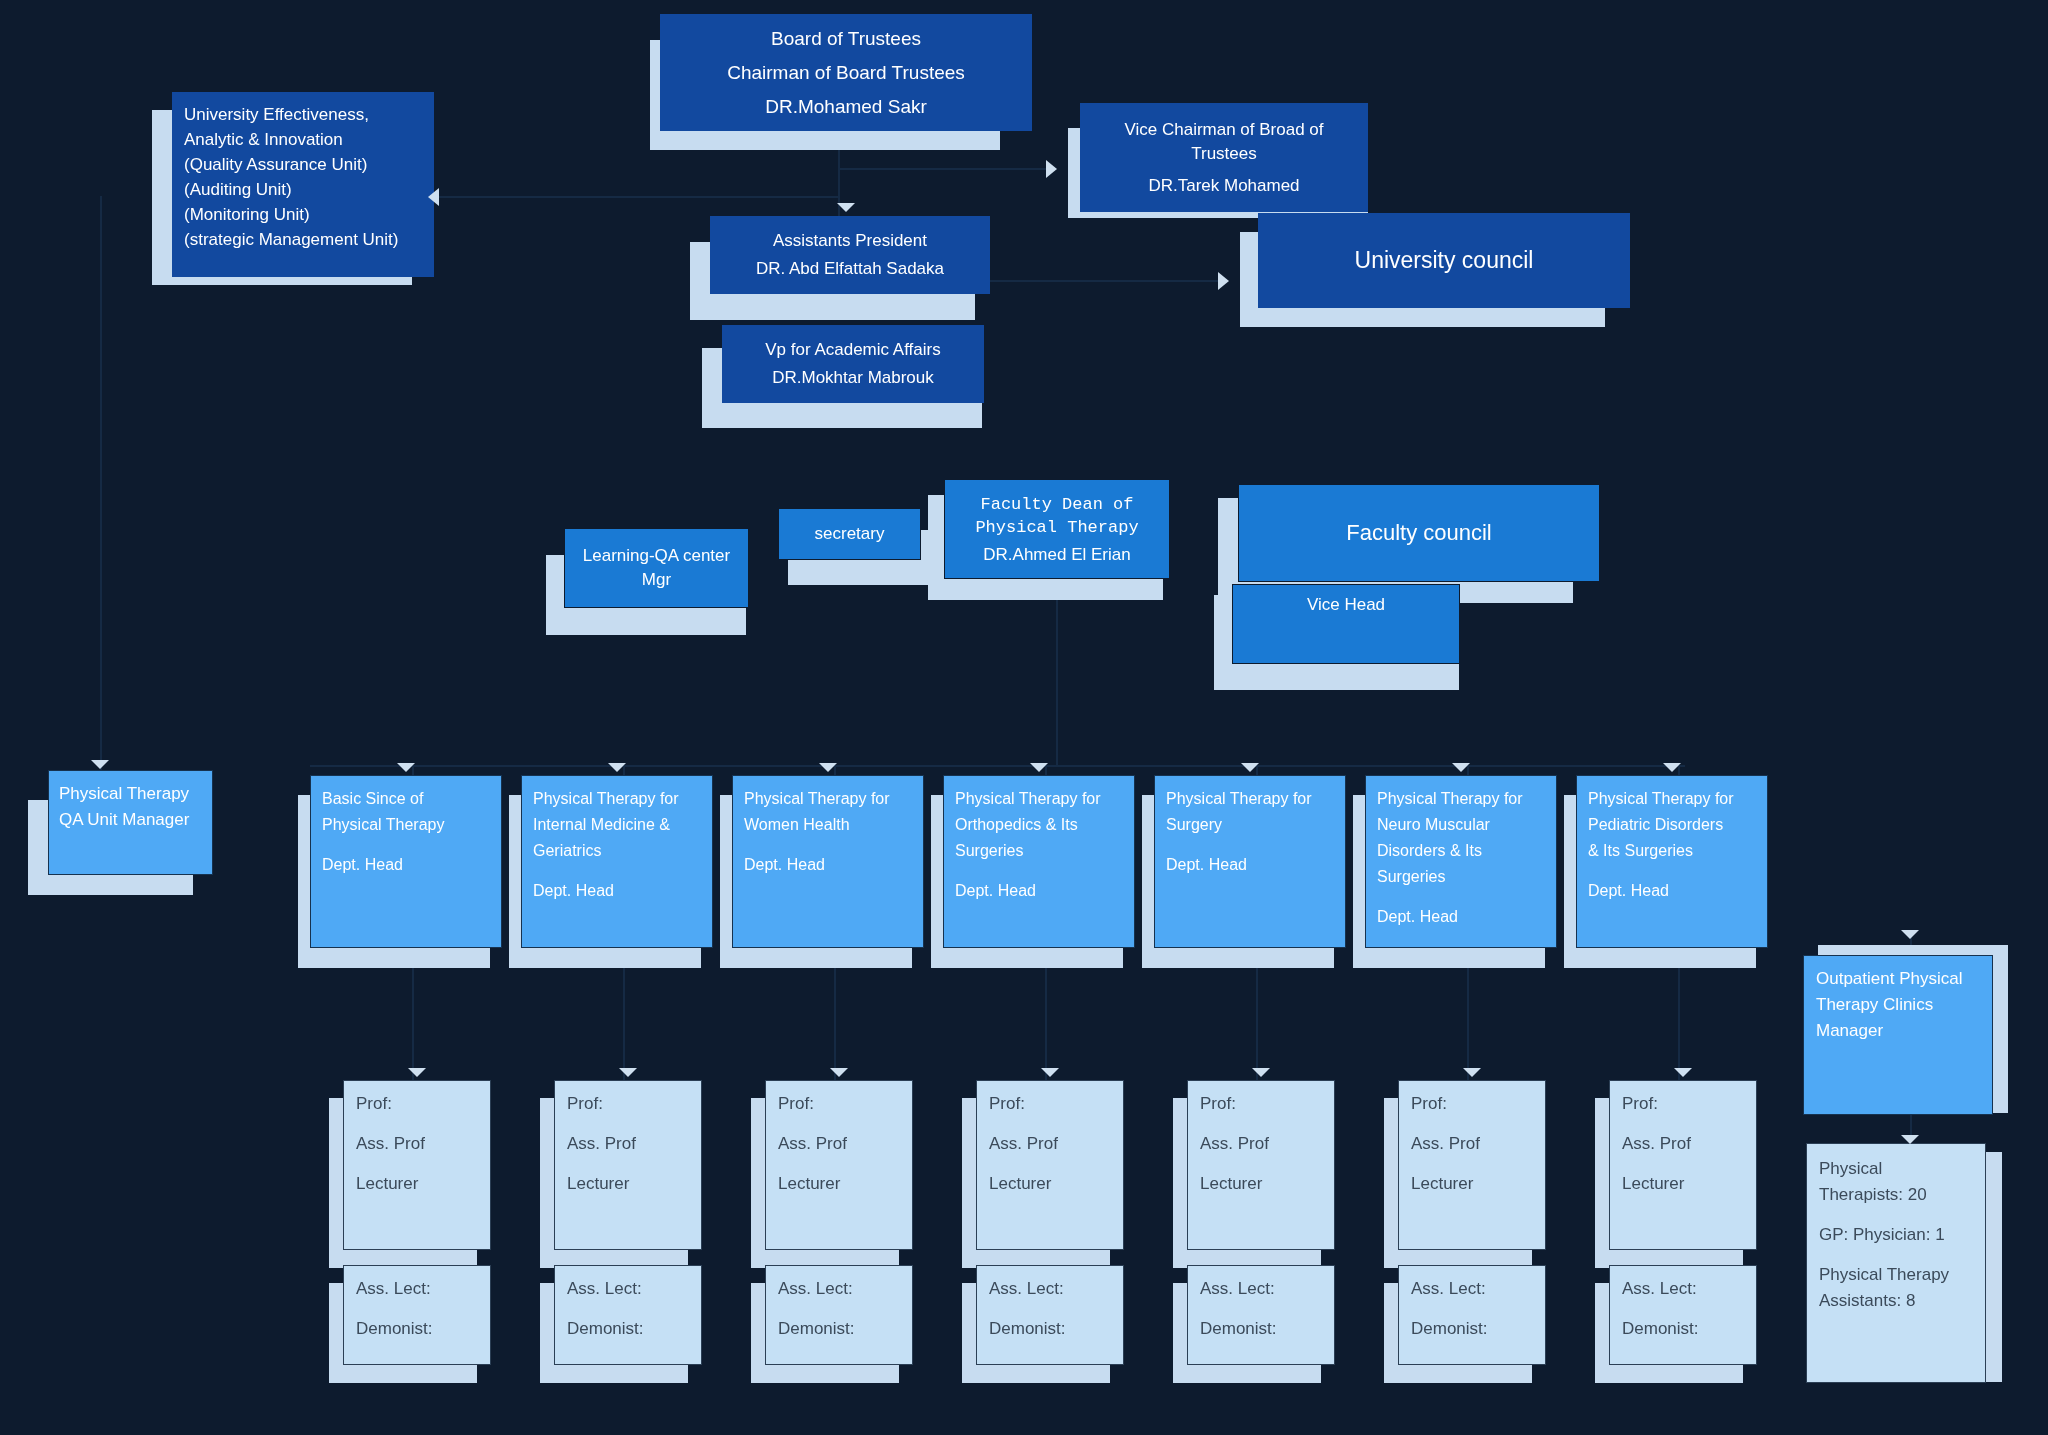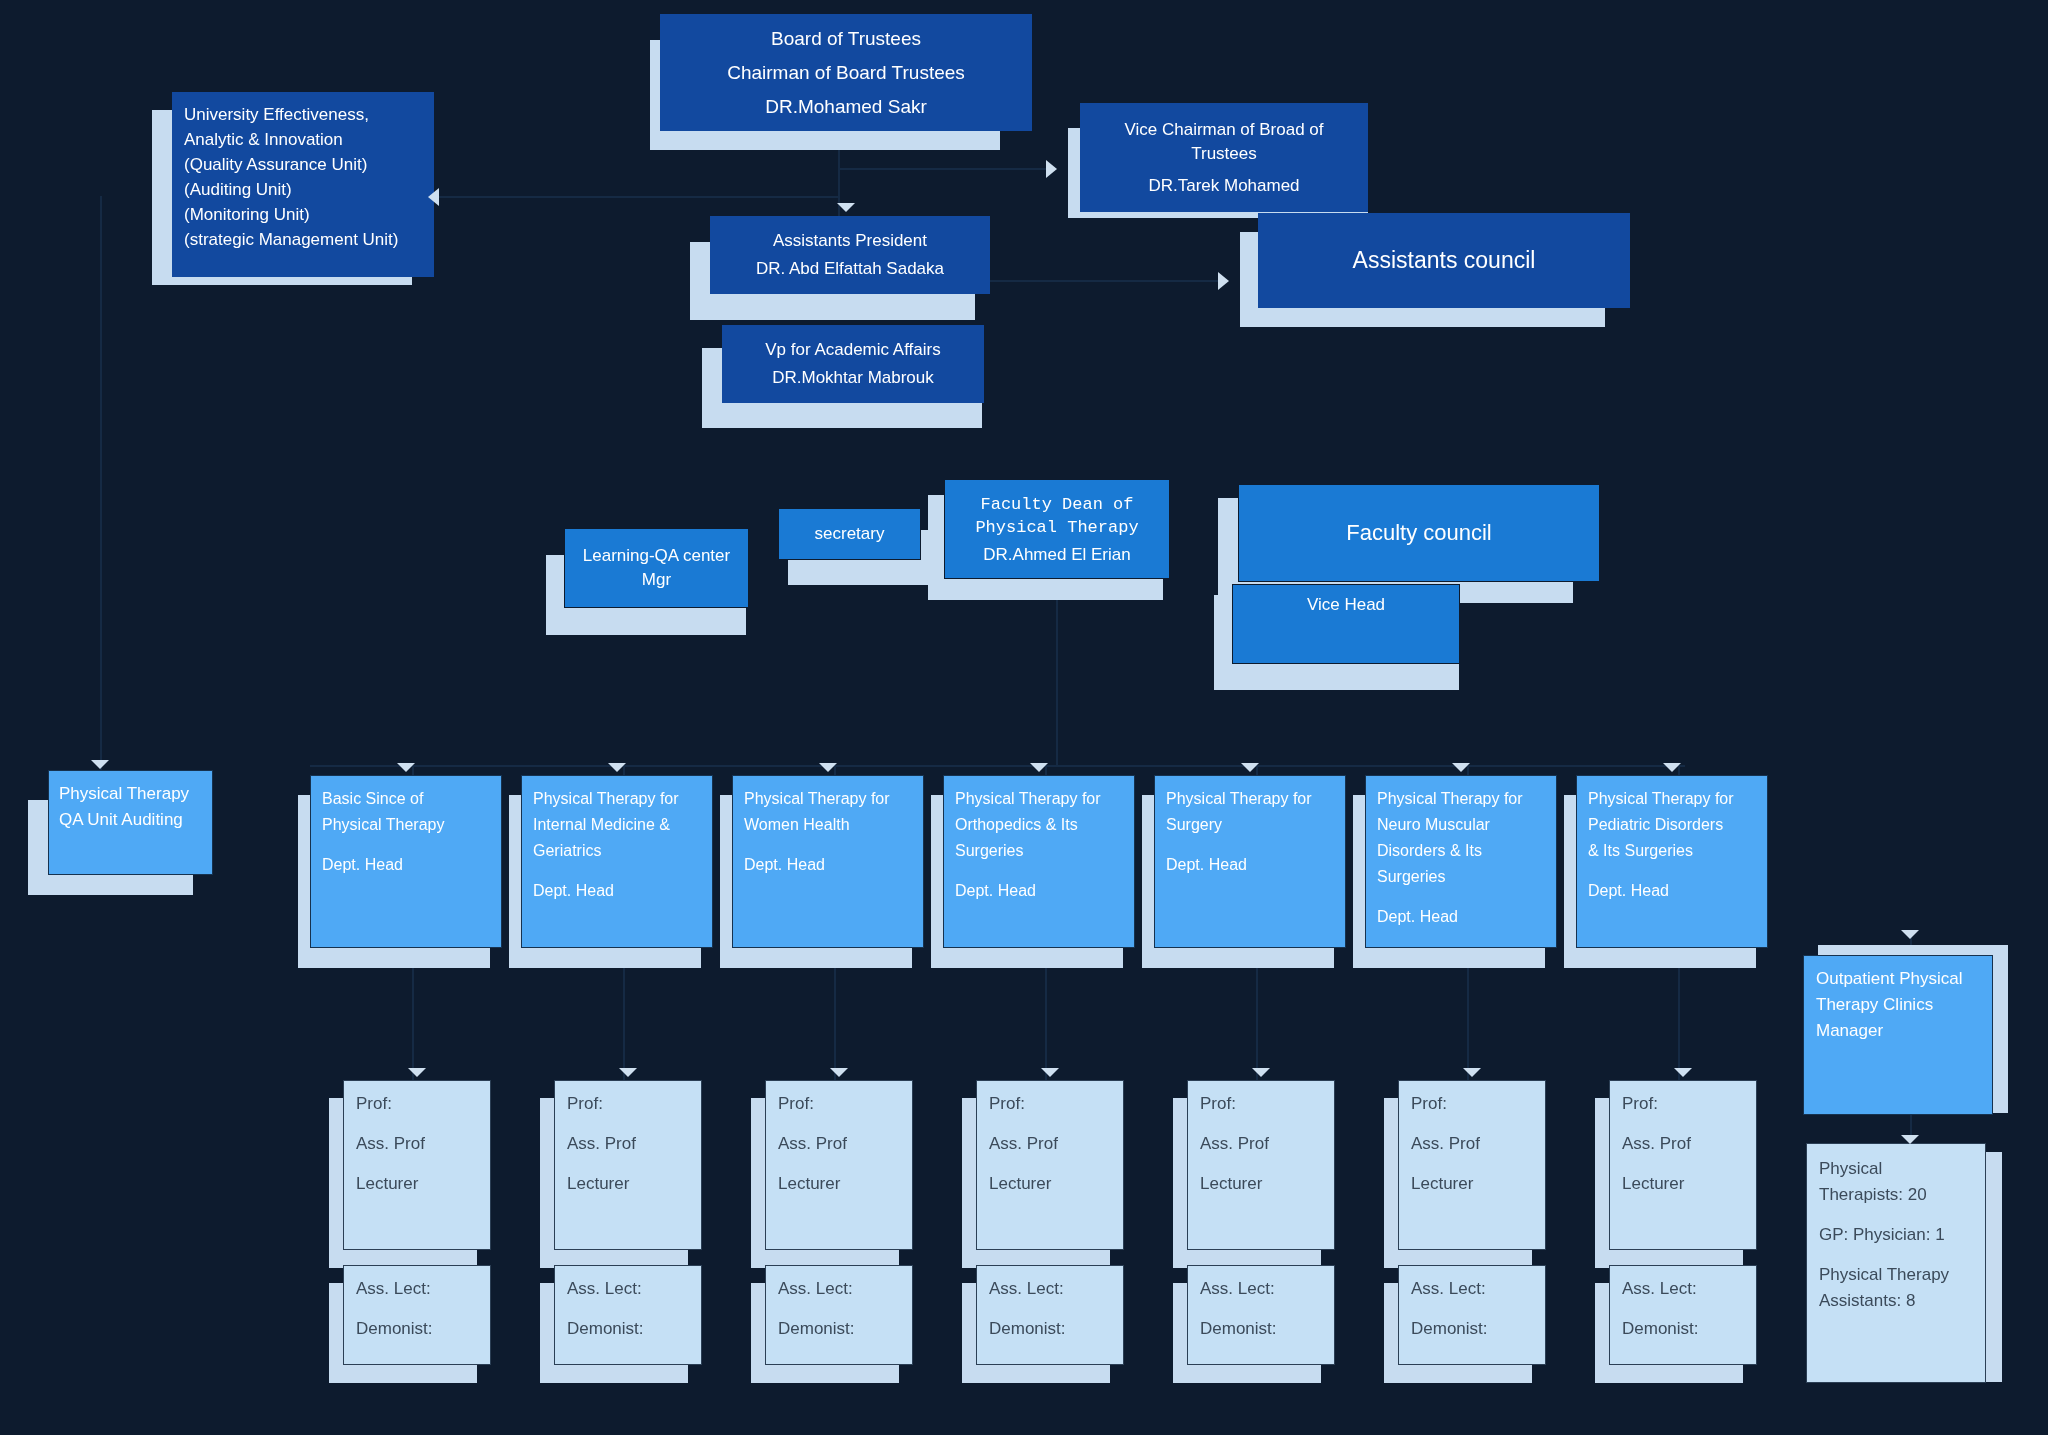--- a/index.html
+++ b/index.html
@@ -115,21 +115,21 @@
     <div class="box dark" style="left:710px;top:216px;width:280px;height:78px;padding:4px 12px;font-size:17px;">
       <span class="line ctr" style="margin:4px 0;">Assistants President</span>
       <span class="line ctr" style="margin:4px 0;">DR. Abd Elfattah Sadaka</span>
     </div>
     <div class="arrow-d" style="left:837px;top:203px;"></div>
   </div>
 
   <div class="node">
     <div class="shadow" style="left:1240px;top:232px;width:365px;height:95px;"></div>
     <div class="box dark" style="left:1258px;top:213px;width:372px;height:95px;padding:4px 12px;font-size:23px;">
-      <span class="line ctr">Assistants council</span>
+      <span class="line ctr">University council</span>
     </div>
     <div class="arrow-r" style="left:1218px;top:272px;"></div>
   </div>
 
   <div class="node">
     <div class="shadow" style="left:702px;top:348px;width:280px;height:80px;"></div>
     <div class="box dark" style="left:722px;top:325px;width:262px;height:78px;padding:4px 12px;font-size:17px;">
       <span class="line ctr" style="margin:4px 0;">Vp for Academic Affairs</span>
       <span class="line ctr" style="margin:4px 0;">DR.Mokhtar Mabrouk</span>
     </div>
@@ -168,21 +168,21 @@
     <div class="shadow" style="left:1214px;top:595px;width:245px;height:95px;"></div>
     <div class="box mid" style="left:1232px;top:584px;width:228px;height:80px;padding:4px 10px;font-size:17px;justify-content:flex-start;">
       <span class="line ctr" style="margin-top:6px;">Vice Head</span>
     </div>
   </div>
 
   <div class="node">
     <div class="shadow" style="left:28px;top:800px;width:165px;height:95px;"></div>
     <div class="box light lft" style="left:48px;top:770px;width:165px;height:105px;padding:10px 10px;font-size:17px;justify-content:flex-start;line-height:26px;">
       <span class="line">Physical Therapy</span>
-      <span class="line">QA Unit Auditing</span>
+      <span class="line">QA Unit Manager</span>
     </div>
     <div class="arrow-d" style="left:91px;top:760px;"></div>
   </div>
 
   <div id="departments-layer">
       <div class="node">
         <div class="shadow" style="left: 298px; top: 795px; width: 192px; height: 173px;"></div>
         <div class="box light lft" style="left: 310px; top: 775px; width: 192px; height: 173px; padding: 10px 11px; font-size: 16px; line-height: 26px; justify-content: flex-start;">
           <span class="line">Basic Since of</span>
           <span class="line">Physical Therapy</span>

